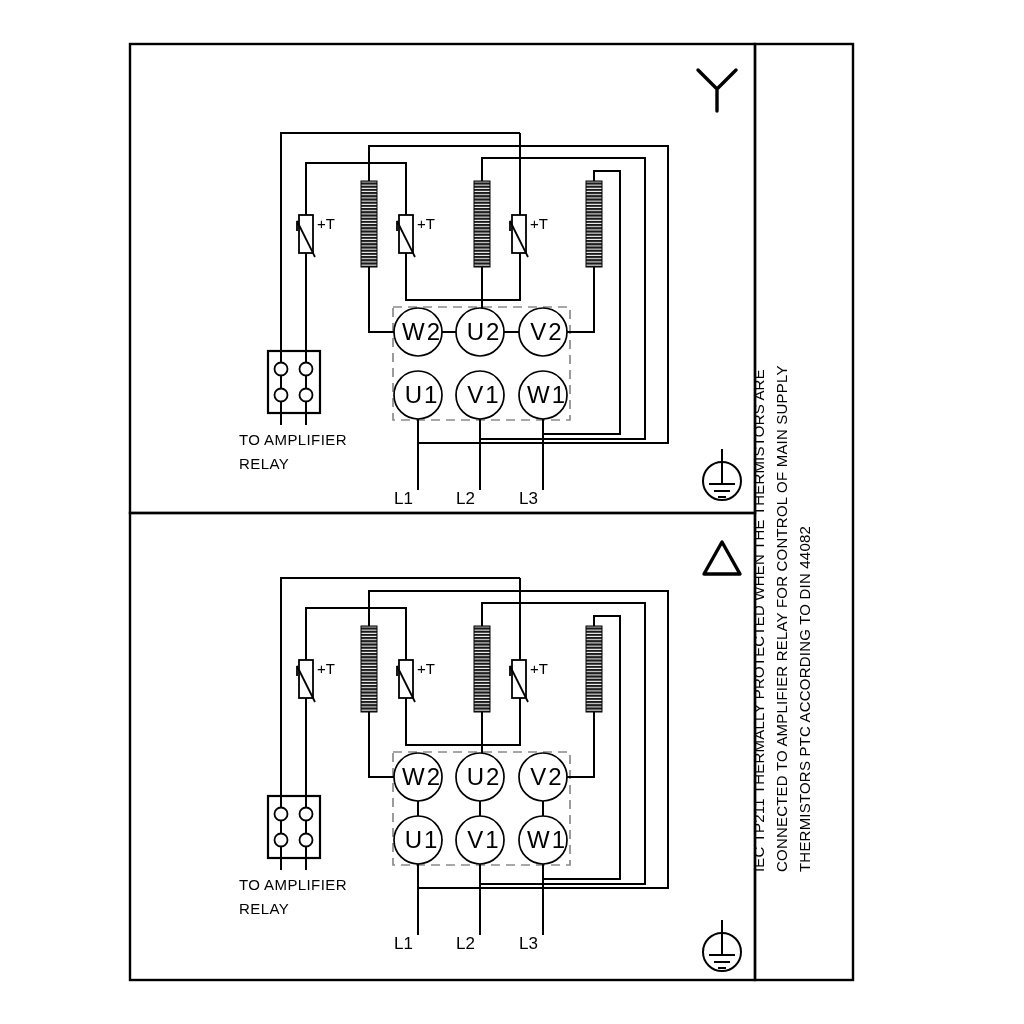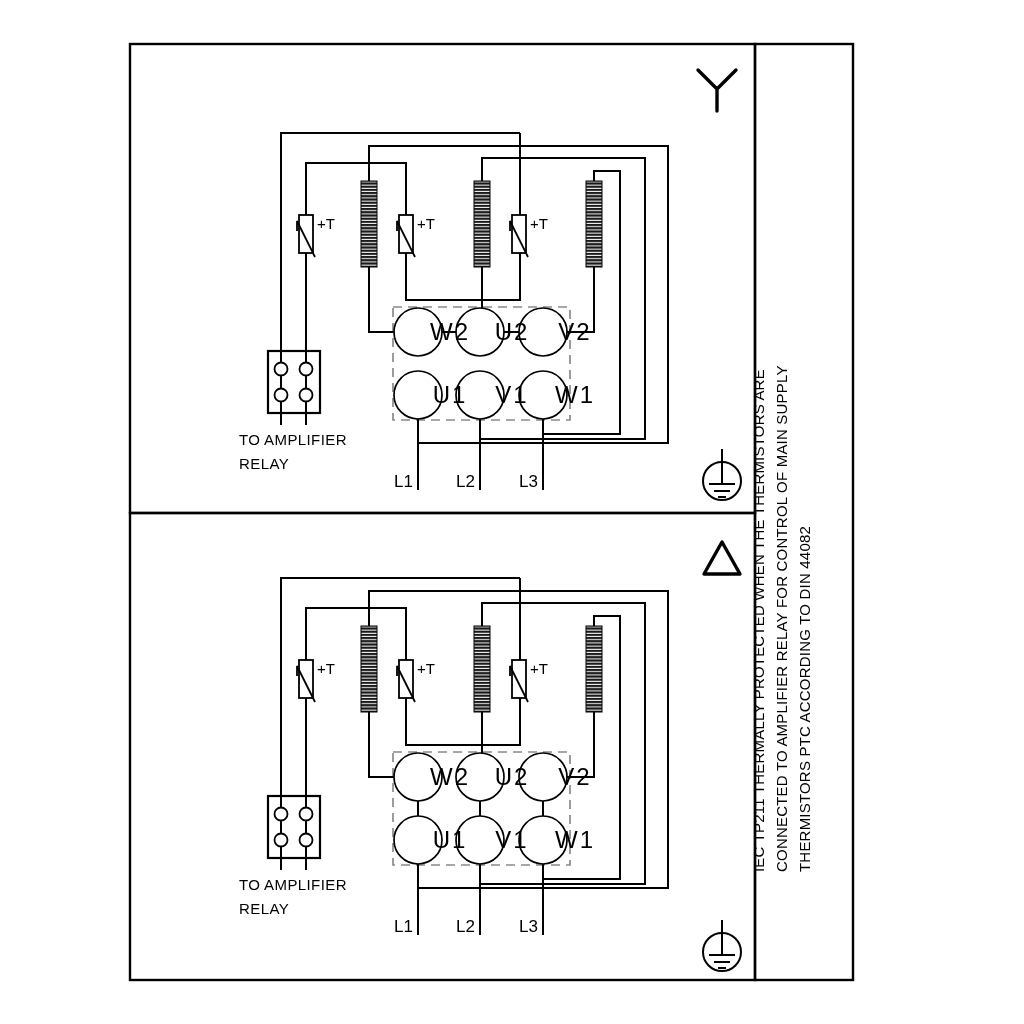--- a/index.html
+++ b/index.html
@@ -12,22 +12,22 @@
   .w3{fill:none;stroke:#000;stroke-width:3.4;stroke-linecap:round;stroke-linejoin:round;}
   .dashbox{fill:none;stroke:#8a8a8a;stroke-width:1.7;stroke-dasharray:9 6;}
   .coil{fill:url(#coil-hatch);stroke:#000;stroke-width:1;}
   .tbox{fill:#fff;stroke:#000;stroke-width:1.8;}
   .tdiag{fill:none;stroke:#000;stroke-width:1.8;}
   .relaybox{fill:none;stroke:#000;stroke-width:2.2;}
   .rterm{fill:#fff;stroke:#000;stroke-width:1.8;}
   .term{fill:#fff;stroke:#000;stroke-width:1.7;}
   .gnd{fill:none;stroke:#000;stroke-width:2;}
   .tlabel{width:48px;height:48px;display:flex;align-items:center;justify-content:center;
-          font-size:24px;letter-spacing:2px;padding-left:8px;box-sizing:border-box;margin-left:28px;}
-  .llabel{width:30px;text-align:right;font-size:17px;font-weight:500;line-height:17px;}
+          font-size:24px;letter-spacing:2px;padding-left:8px;box-sizing:border-box;}
+  .llabel{width:30px;text-align:right;font-size:17px;font-weight:500;line-height:17px;margin-top:17px;}
   .plus-t{font-size:15px;line-height:16px;}
   .relay-caption{font-size:15px;line-height:16px;letter-spacing:0.4px;margin-left:19px;}
   .side-line{transform-origin:0 100%;transform:rotate(-90deg);white-space:nowrap;
              font-size:15px;height:22px;line-height:22px;letter-spacing:0.2px;}
 </style>
 </head>
 <body>
 
 <div id="stage">
 

